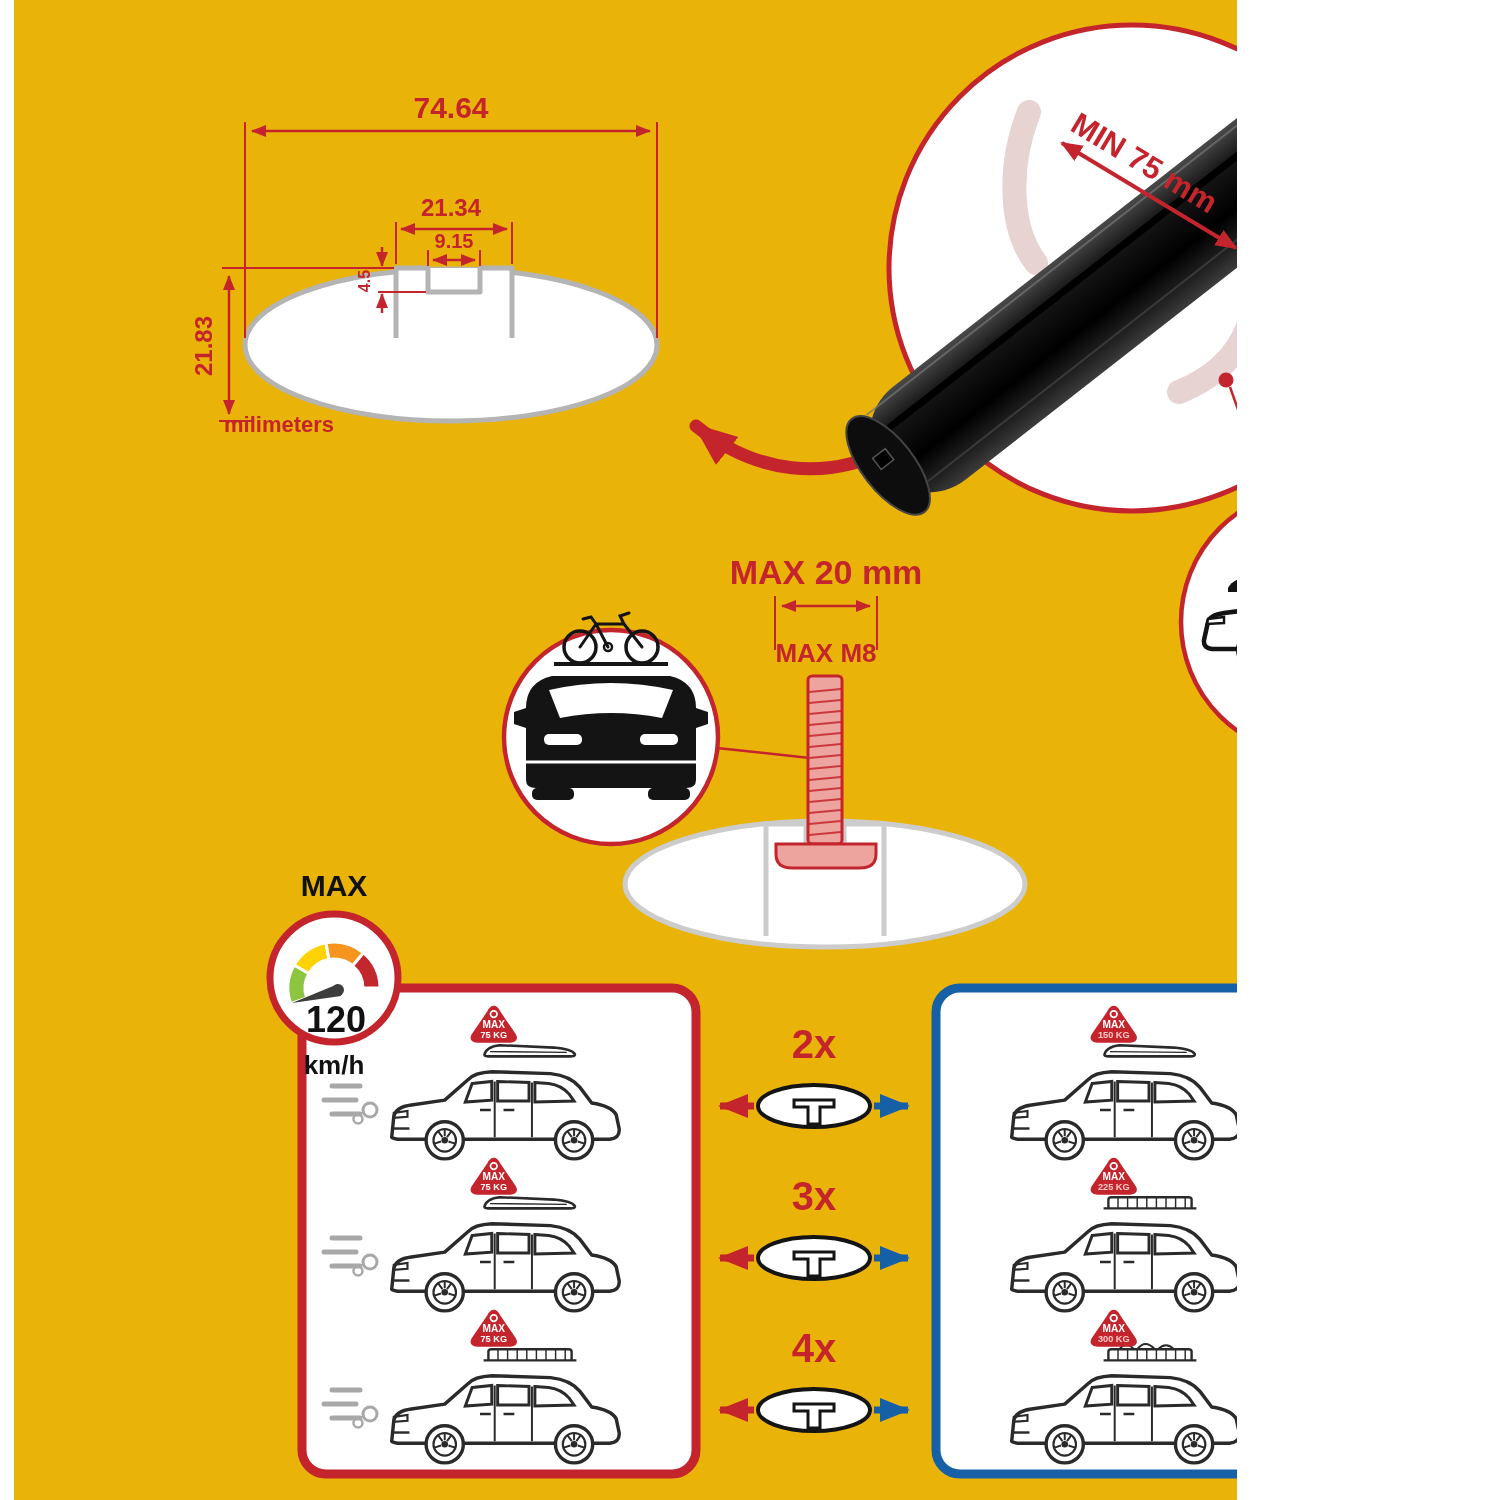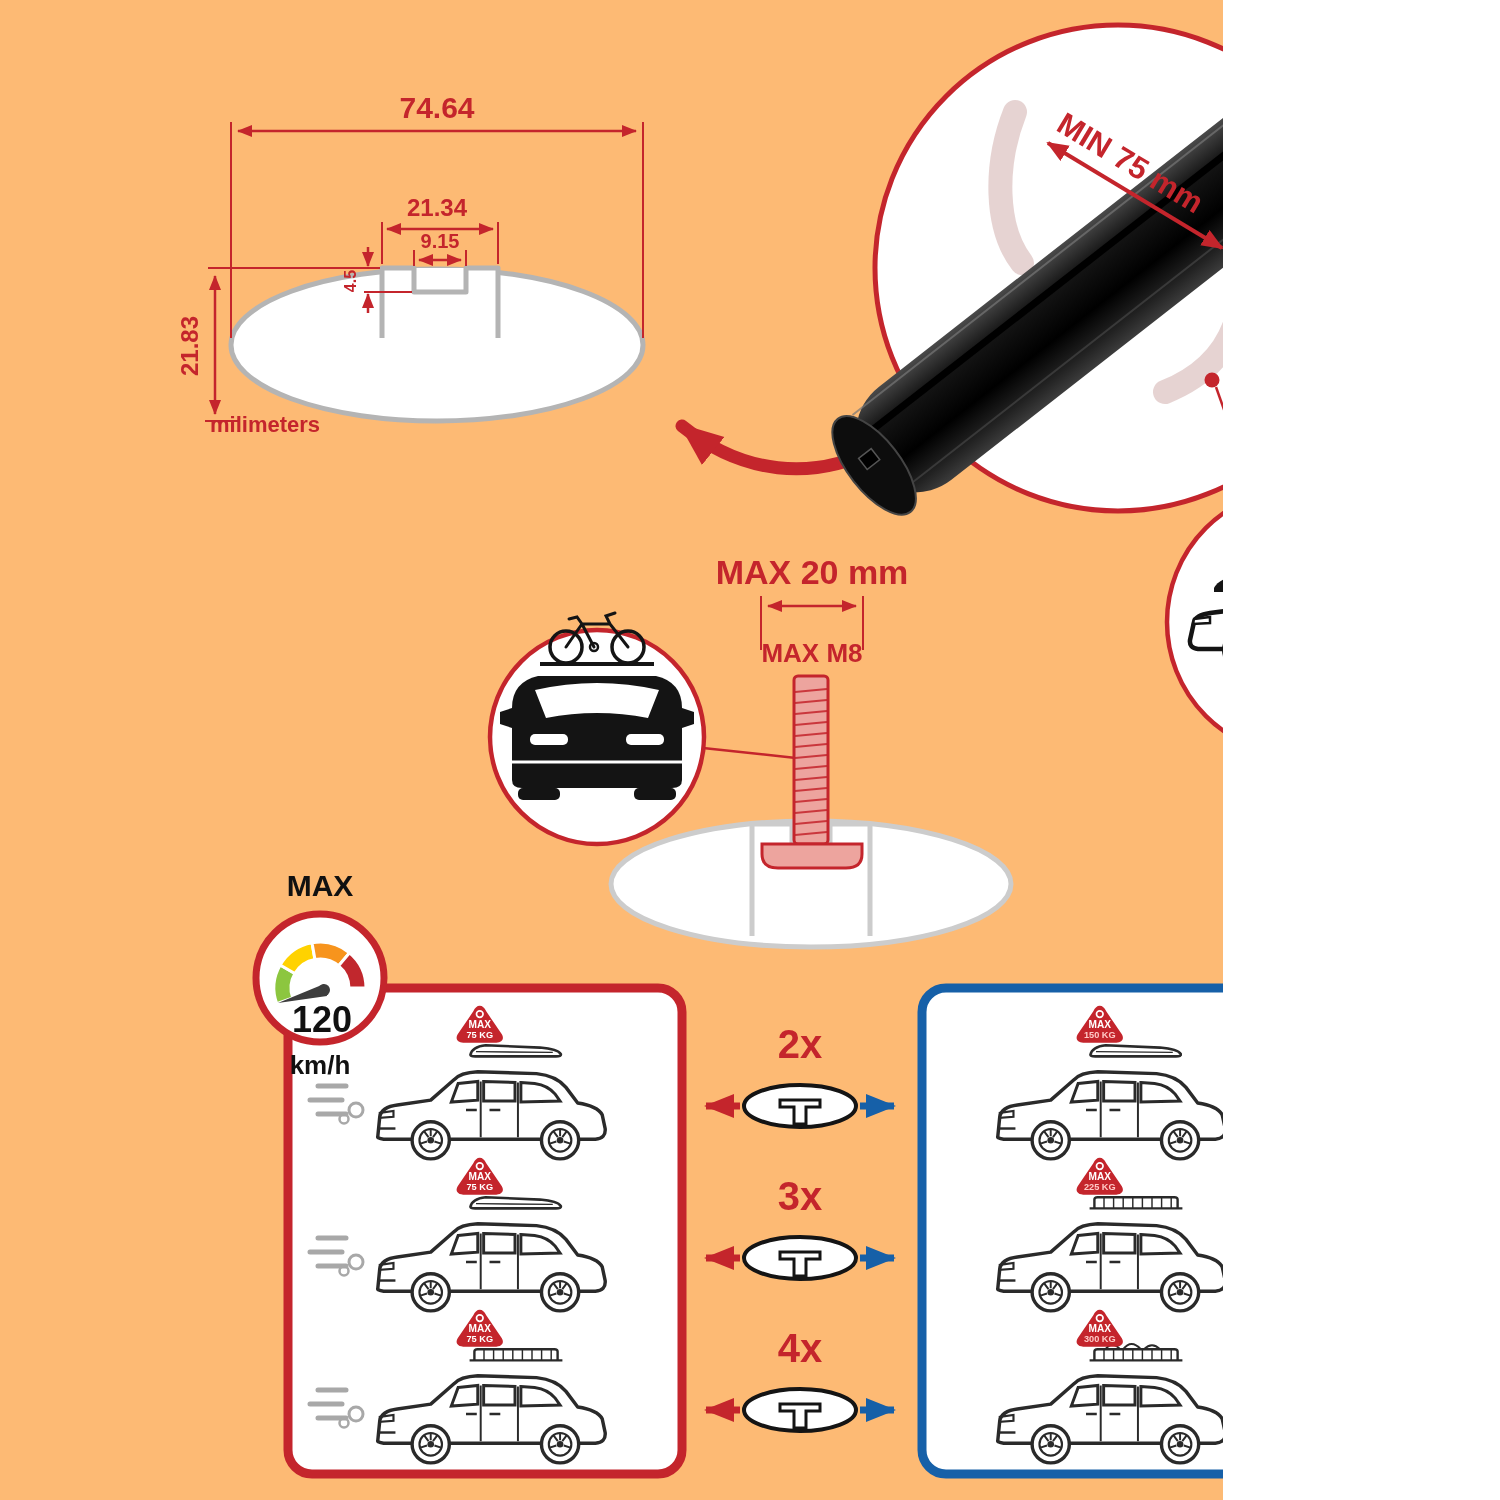--- a/index.html
+++ b/index.html
@@ -1,16 +1,16 @@
 <!DOCTYPE html>
 <html><head>
 <meta charset="utf-8">
 <style>
   html,body{margin:0;padding:0;background:#fff;}
-  .stage{position:relative;width:1223px;height:1500px;background:#fdba74;overflow:hidden;}
+  .stage{position:relative;width:1223px;height:1500px;background:#eab308;overflow:hidden;margin-left:14px;}
   svg{display:block;}
   text{font-family:"Liberation Sans",sans-serif;font-weight:bold;}
   .ctr{text-anchor:middle;}
   .red{fill:#c4252c;}
   .blk{fill:#111111;}
   .dimL{font-size:30px;}
   .dim{font-size:24px;}
   .dimS{font-size:20px;}
   .dimXS{font-size:16px;}
   .milli{font-size:22px;}

